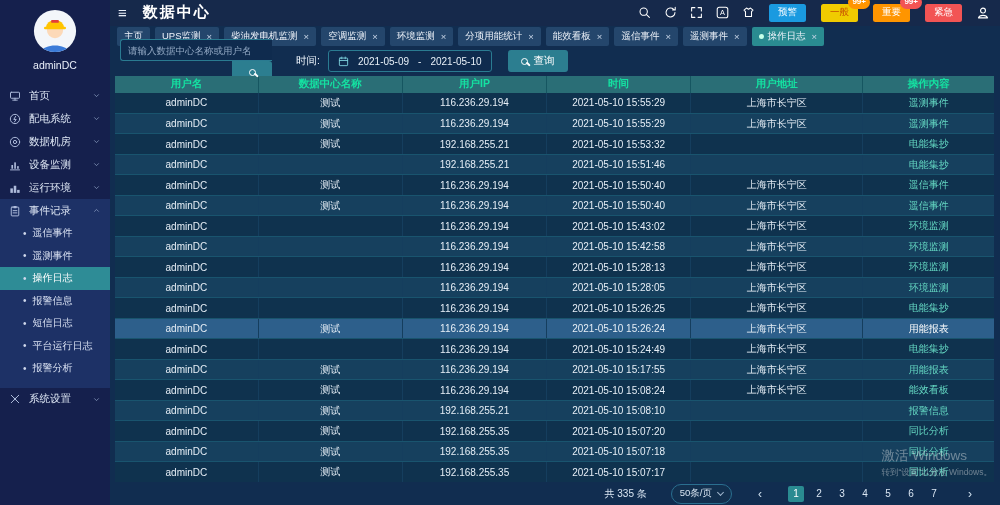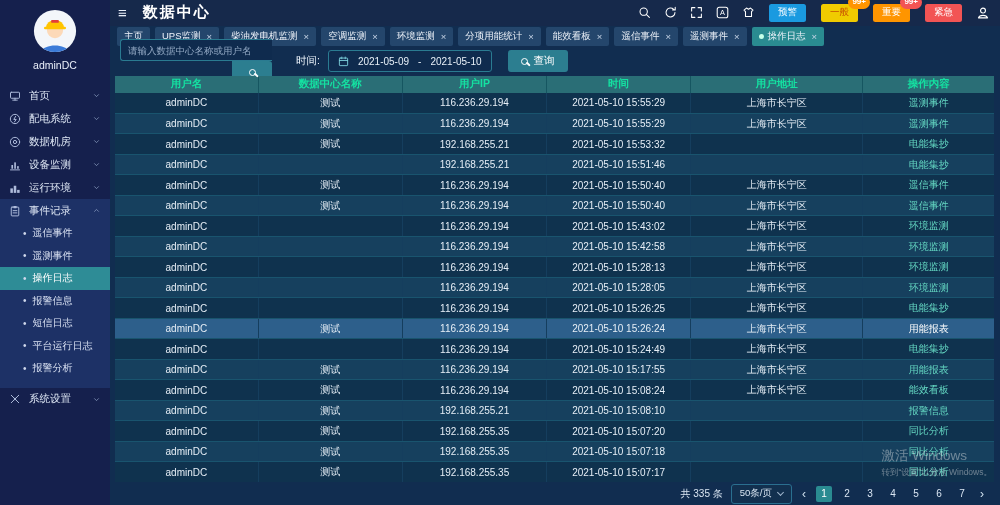--- a/index.html
+++ b/index.html
@@ -58,22 +58,22 @@
   th { background:#2a6e76; color:#14e1a1; font-size:10.5px; font-weight:bold; height:17px; border-right:1px solid rgba(18,80,92,.8); }
   th:last-child { border-right:none; }
   td { height:20.5px; text-align:center; font-size:10px; color:#e6eef6; border-bottom:1px solid #19546e; border-right:1px solid rgba(26,84,110,.45); overflow:hidden; white-space:nowrap; }
   td:last-child { border-right:none; }
   tr.odd td { background:#0f324e; }
   tr.even td { background:#16405e; }
   tr.hl td { background:#2d5f8b; }
   td.op { color:#63d5c1; }
   tr.hl td.op { color:#ffffff; }
 
-  .pagination { height:23px; display:flex; justify-content:flex-end; align-items:center; gap:8px; padding-right:14px; font-size:10px; color:#d9e5f2; }
-  .page-size { display:flex; align-items:center; gap:6px; border:1px solid #2a6f8f; background:#12304f; border-radius:3px; padding:2.5px 8px; font-size:9.5px; cursor:pointer; }
+  .pagination { height:23px; display:flex; justify-content:flex-end; align-items:center; gap:24px; padding-right:26px; font-size:10px; color:#d9e5f2; }
+  .page-size { display:flex; align-items:center; gap:6px; border:1px solid #2a6f8f; background:#12304f; border-radius:10px; padding:2.5px 8px; font-size:9.5px; cursor:pointer; }
   .chevcss { width:5px; height:5px; border-right:1.2px solid #9fb4cc; border-bottom:1.2px solid #9fb4cc; transform:rotate(45deg); margin-top:-2px; }
   .pg-arrow { cursor:pointer; color:#cfe0ee; font-size:12px; padding:0 2px; }
   .pages { display:flex; align-items:center; gap:7px; }
   .page { min-width:16px; height:16px; line-height:16px; text-align:center; border-radius:2px; cursor:pointer; }
   .page.active { background:#2a8b91; color:#fff; }
 
   .watermark { position:absolute; right:8px; bottom:26px; color:rgba(235,235,235,.42); pointer-events:none; text-align:left; }
   .watermark .wm1 { font-size:13.5px; }
   .watermark .wm2 { font-size:8.5px; margin-top:2px; }
 </style>

